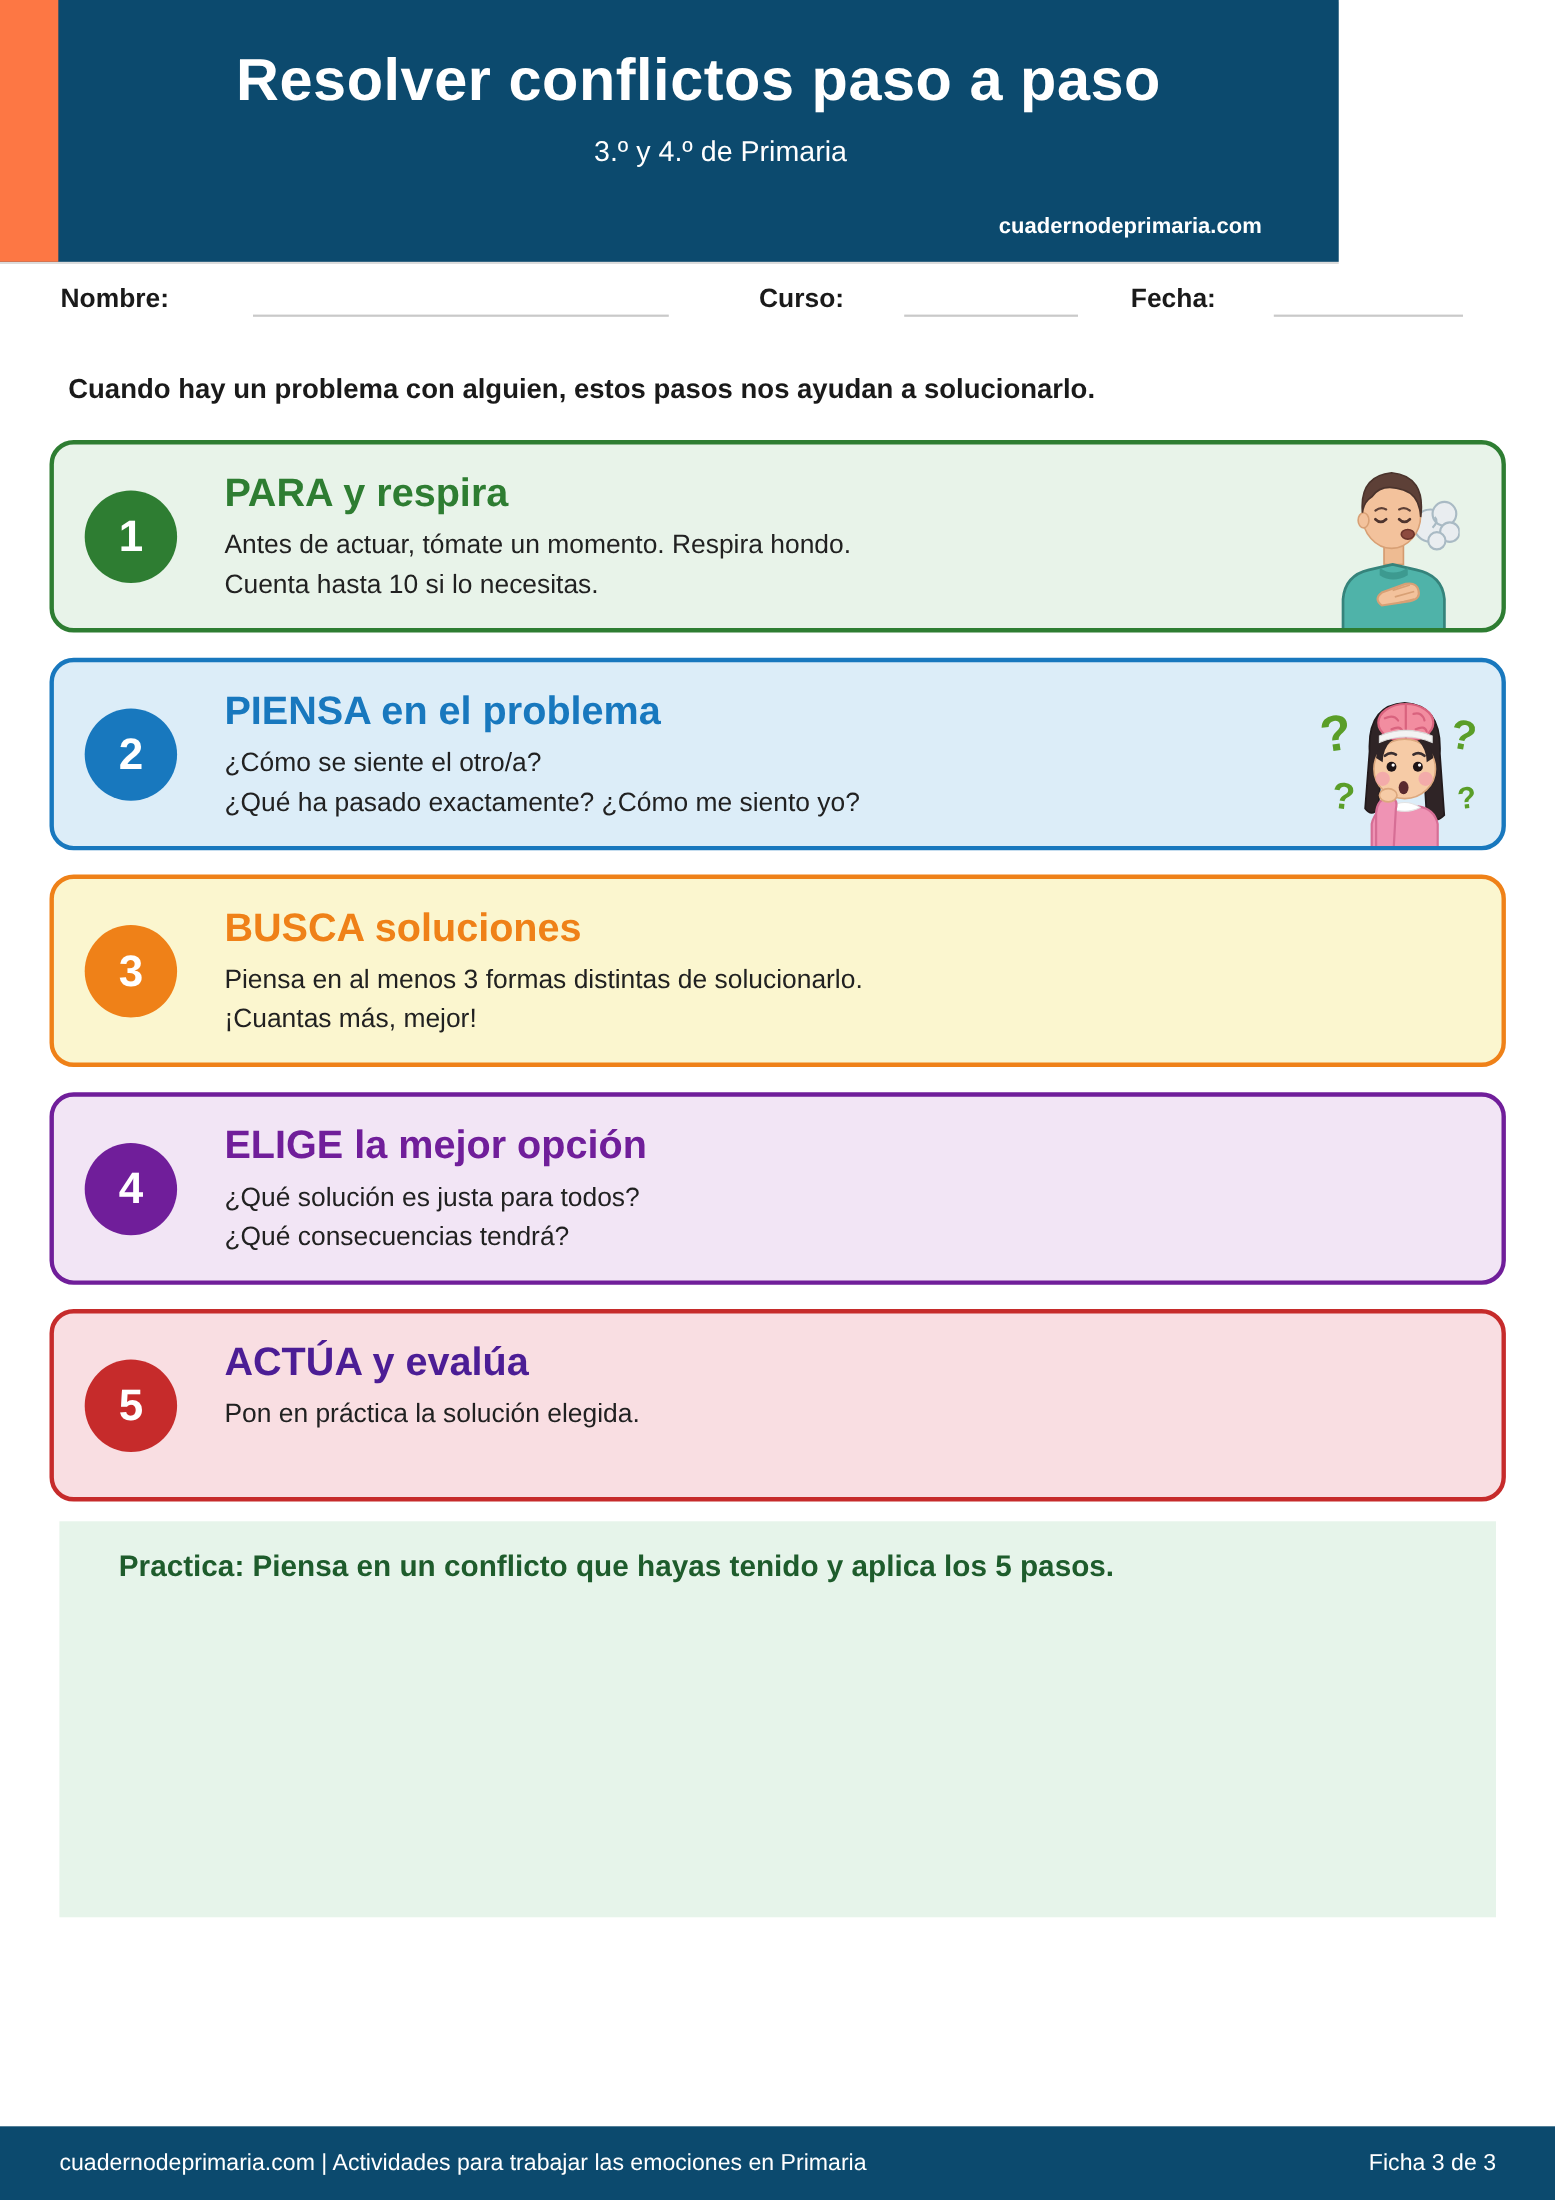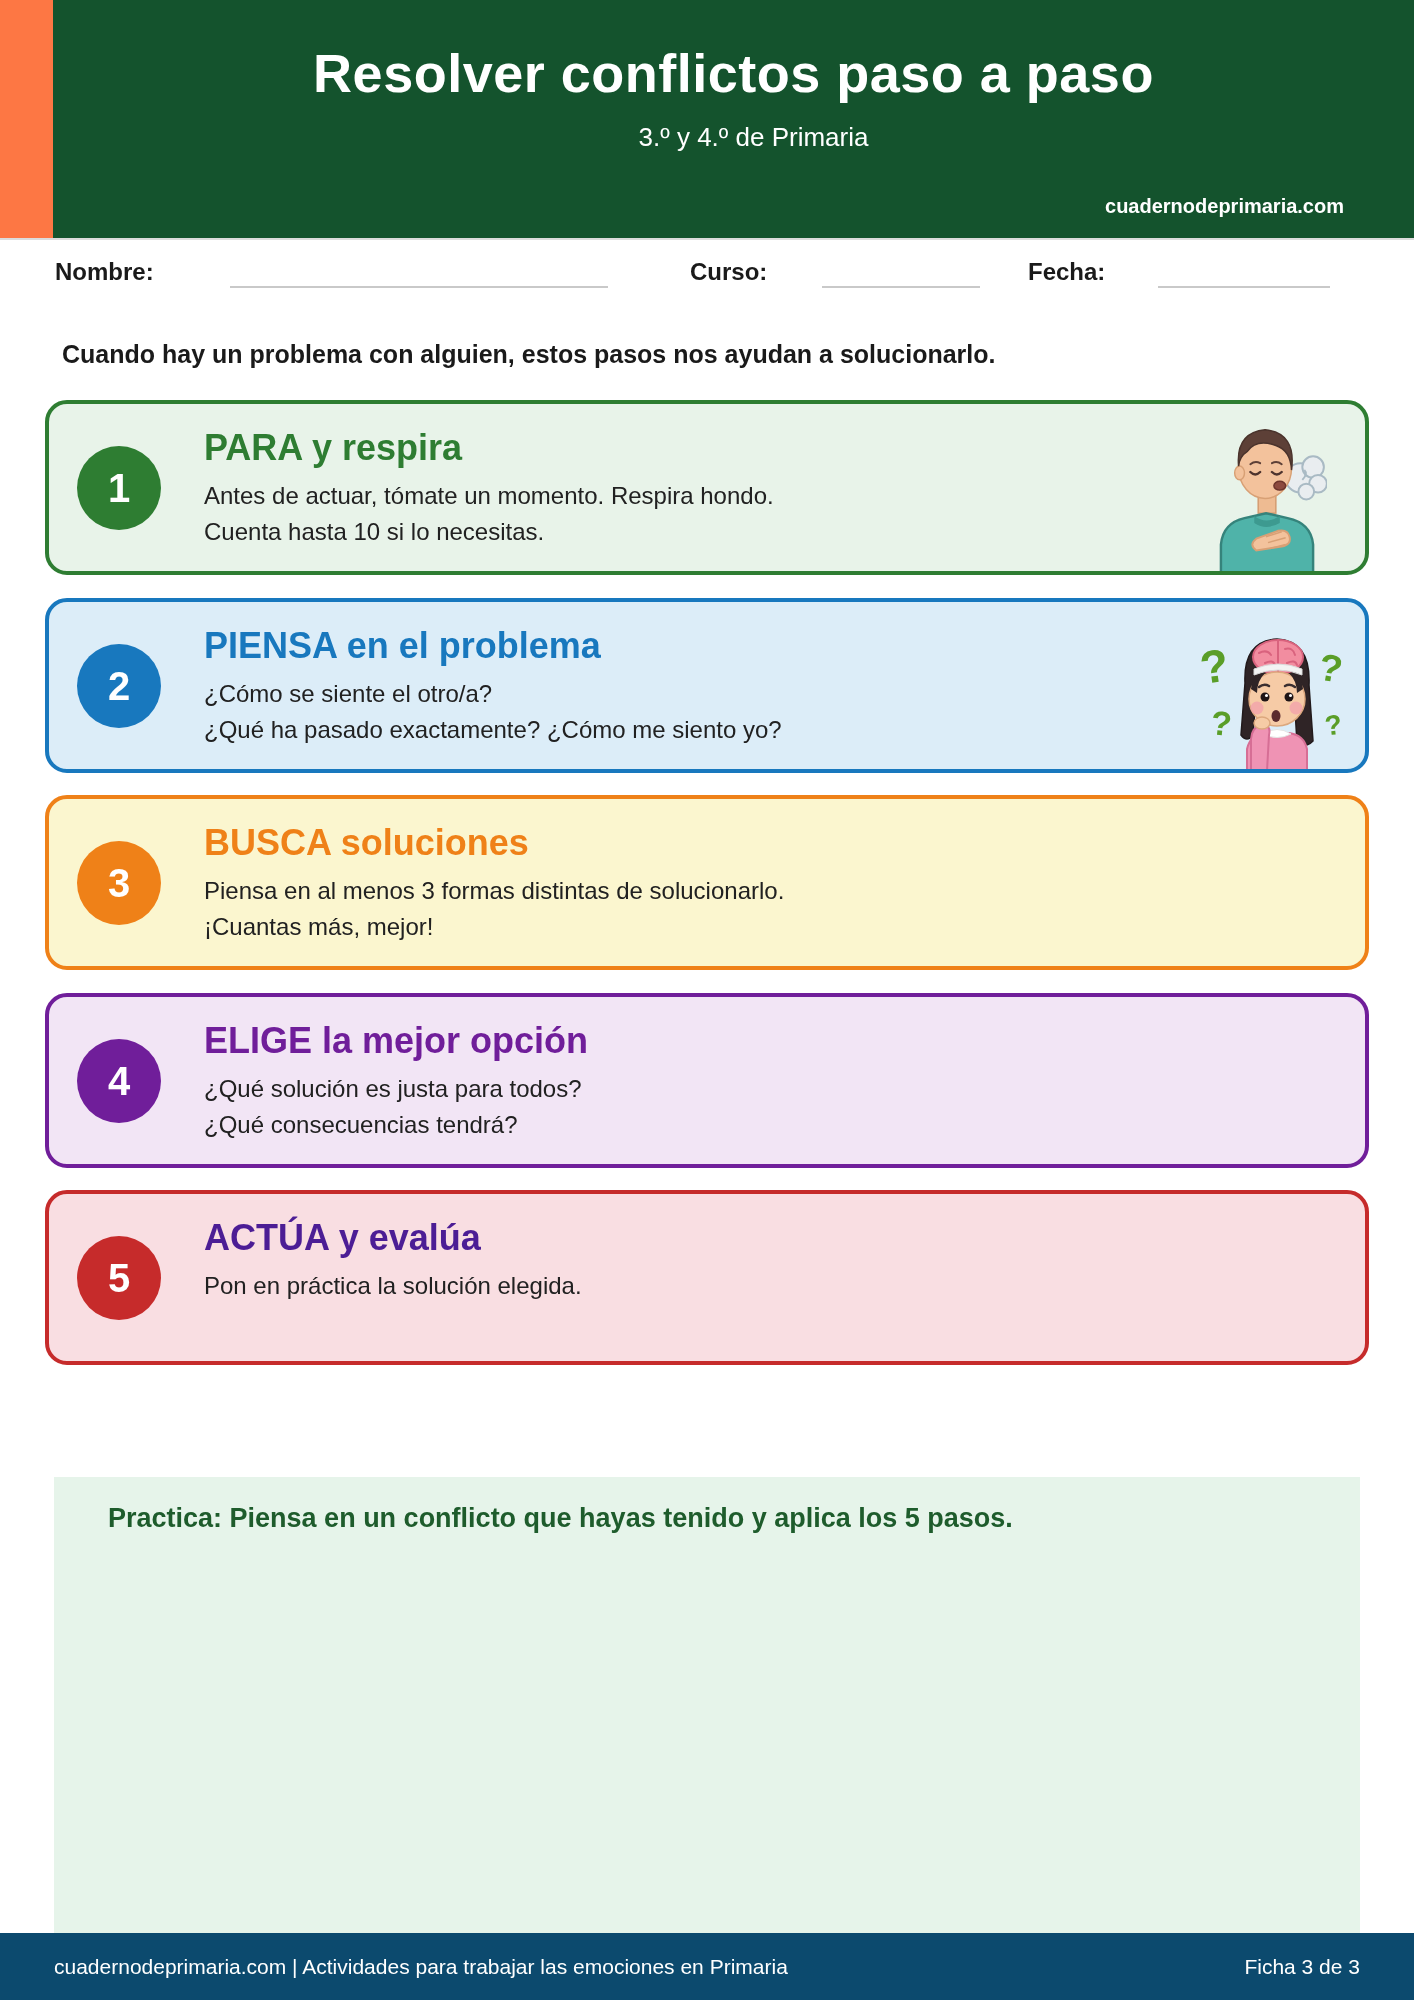--- a/index.html
+++ b/index.html
@@ -9,22 +9,22 @@
     position: relative;
     width: 1414px;
     height: 2000px;
     background: #ffffff;
     overflow: hidden;
   }
 
   
   .header {
     position: absolute; top: 0; left: 0;
-    width: 1414px; height: 238px;
-    background: #14532d;
+    width: 1217px; height: 238px;
+    background: #0c4a6e;
     box-shadow: 0 2px 0 #dcdcdc;
   }
   .header-stripe {
     position: absolute; top: 0; left: 0;
     width: 53px; height: 238px;
     background: #fd7744;
   }
   .header-text {
     position: absolute; left: 53px; right: 0; top: 0;
     text-align: center;
@@ -92,22 +92,22 @@
   .step-4 .step-title { color: #701e9a; }
   .step-5 .step-title { color: #4c1d95; }
   .step-line { font-size: 24px; color: #212121; line-height: 36px; }
 
   .step-illustration { position: absolute; bottom: -2px; }
   .illu-boy  { right: 38px;  width: 118px; height: 152px; }
   .illu-girl { right: 14px;  width: 152px; height: 148px; }
 
   
   .practice-box {
-    position: absolute; top: 1477px; left: 54px;
-    width: 1306px; height: 508px;
+    position: absolute; top: 1383px; left: 54px;
+    width: 1306px; height: 360px;
     background: #e6f4ea;
   }
   .practice-title {
     position: absolute; top: 26px; left: 54px; right: 40px;
     font-size: 27px; font-weight: bold; color: #1e5c2c;
   }
   .practice-area { position: absolute; top: 80px; left: 0; right: 0; bottom: 0; }
 
   
   .footer {

